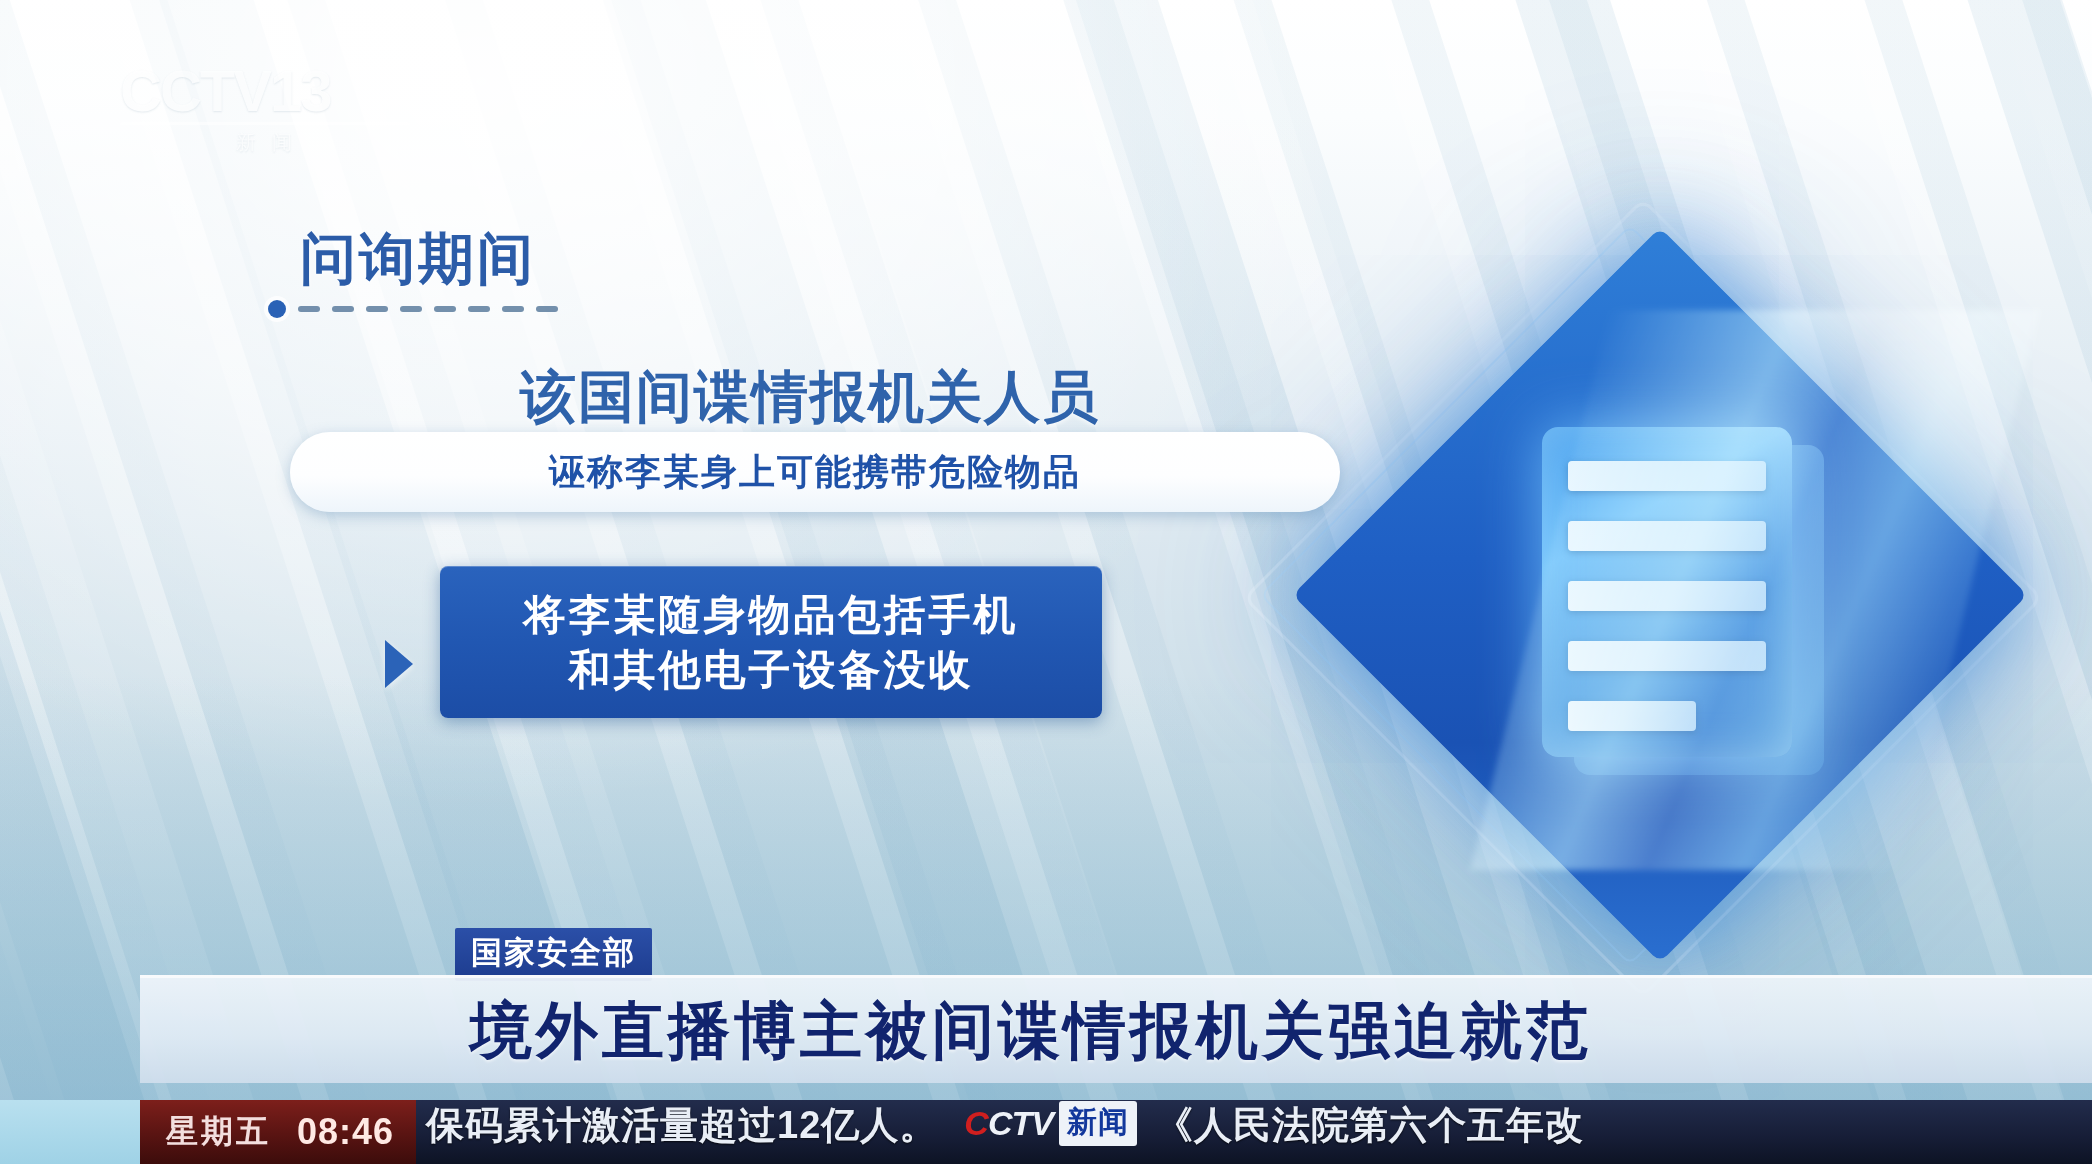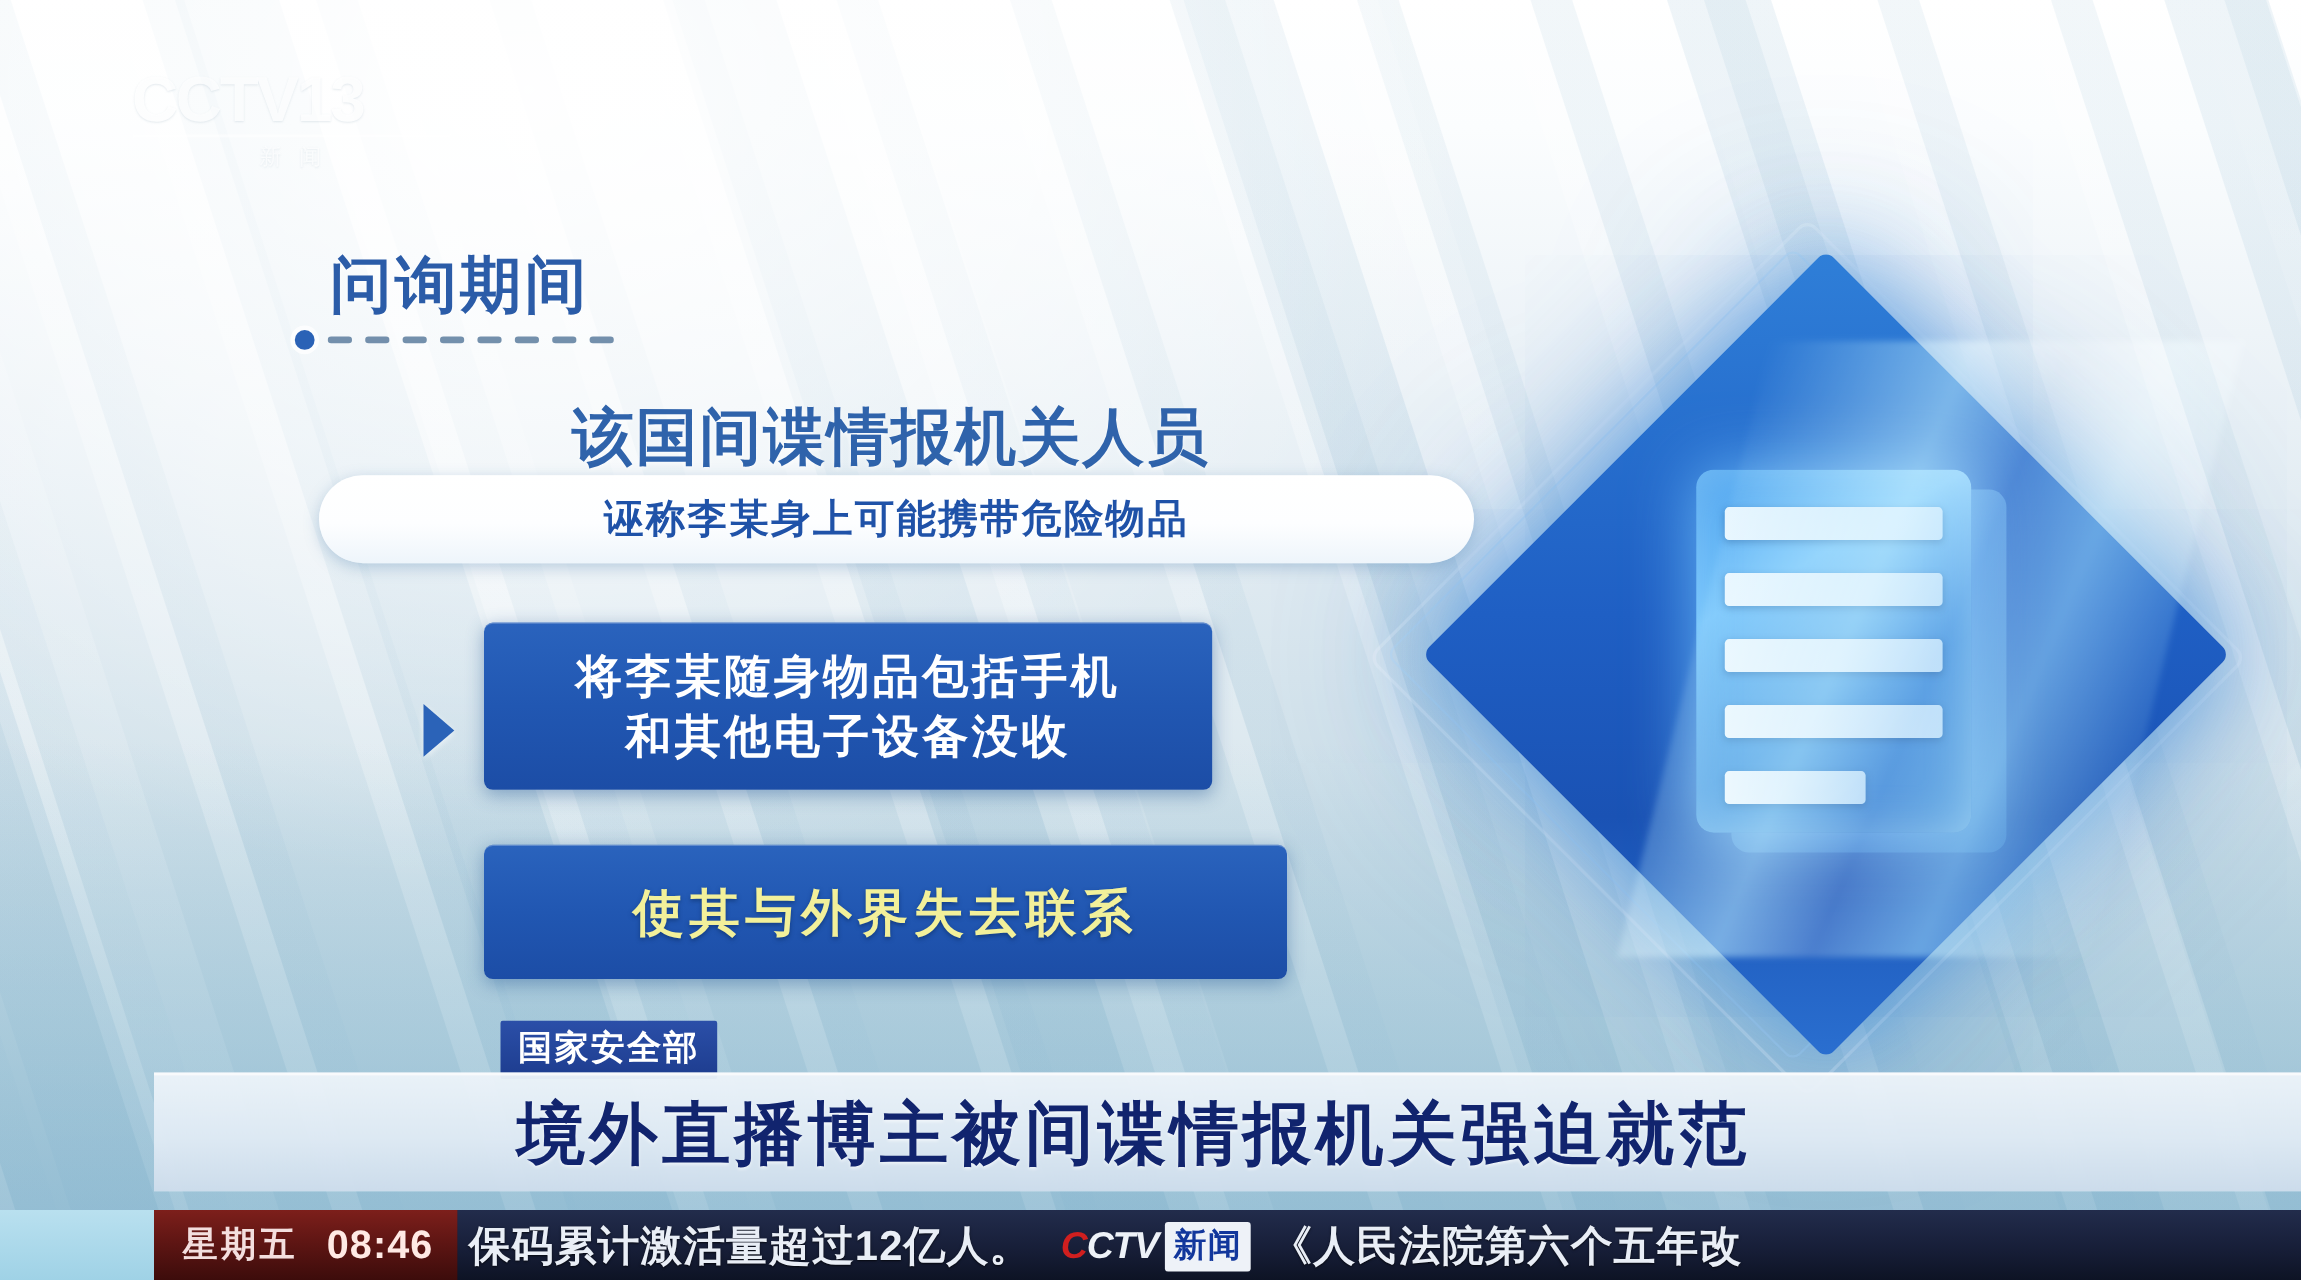--- a/index.html
+++ b/index.html
@@ -259,21 +259,21 @@
     background:linear-gradient(180deg,#7d1f1b 0%,#5d1513 48%,#3c0c0b 100%);
   }
   .tk-day{
     font-size:32px;font-weight:bold;color:#f3dede;letter-spacing:3px;
   }
   .tk-clock{
     font-size:36px;font-weight:bold;color:#ffe9e4;letter-spacing:1px;
     font-family:"Liberation Sans",sans-serif;
   }
   .ticker-msg{
-    flex:1;display:flex;align-items:center;overflow:hidden;
+    flex:1;display:flex;align-items:flex-start;overflow:hidden;
     padding-left:10px;
     background:linear-gradient(180deg,#222c4c 0%,#161d36 60%,#0d1324 100%);
   }
   .tk-msg-text{
     font-size:38px;font-weight:bold;color:#e9eef6;letter-spacing:1px;white-space:nowrap;
     text-shadow:0 1px 2px rgba(0,0,0,.7);
   }
   .tk-logo{
     display:inline-flex;align-items:center;gap:0px;margin:0 18px 0 26px;
     transform:translateY(1px);
@@ -341,23 +341,20 @@
     <span class="pill-text">诬称李某身上可能携带危险物品</span>
   </div>
 
   <div class="arrow-mark"></div>
 
   <div class="bluebox" id="box1">
     <div class="bb-line">将李某随身物品包括手机</div>
     <div class="bb-line">和其他电子设备没收</div>
   </div>
 
-  <div class="bluebox" id="box2">
-    <div class="bb-line accent">使其与外界失去联系</div>
-  </div>
 
   <div class="source-tag">国家安全部</div>
 
   <div class="headline-bar">
     <div class="hl-swoosh">
       <div class="sw sw3"></div>
       <div class="sw sw2"></div>
       <div class="sw sw1"></div>
       <div class="sw sw4"></div>
     </div>

